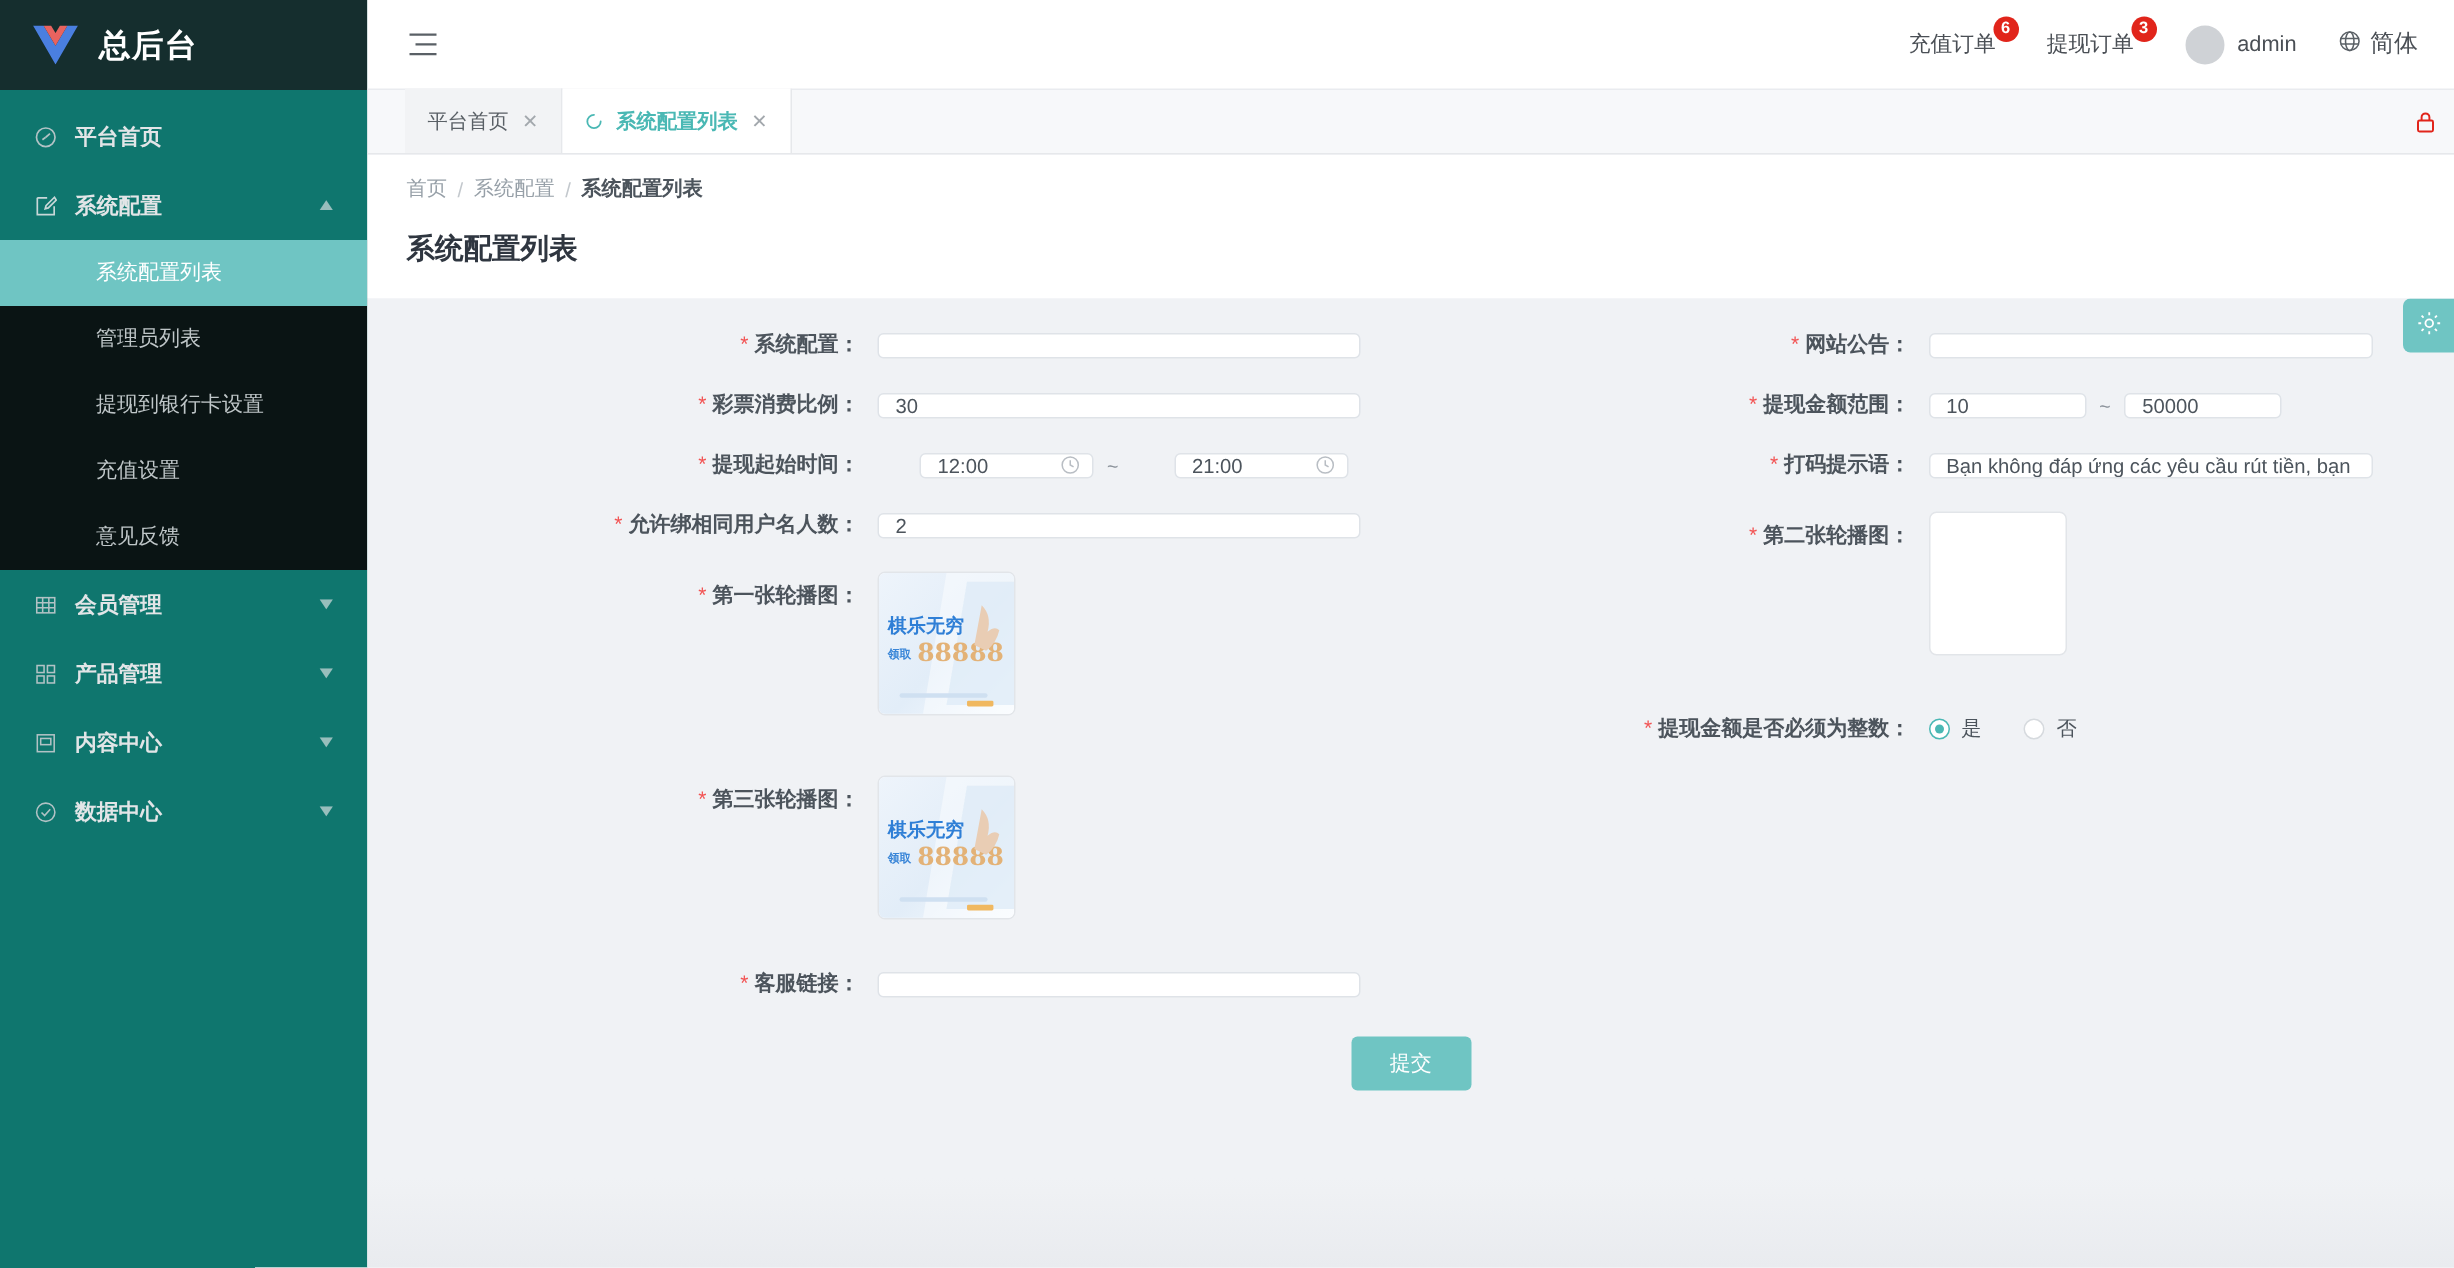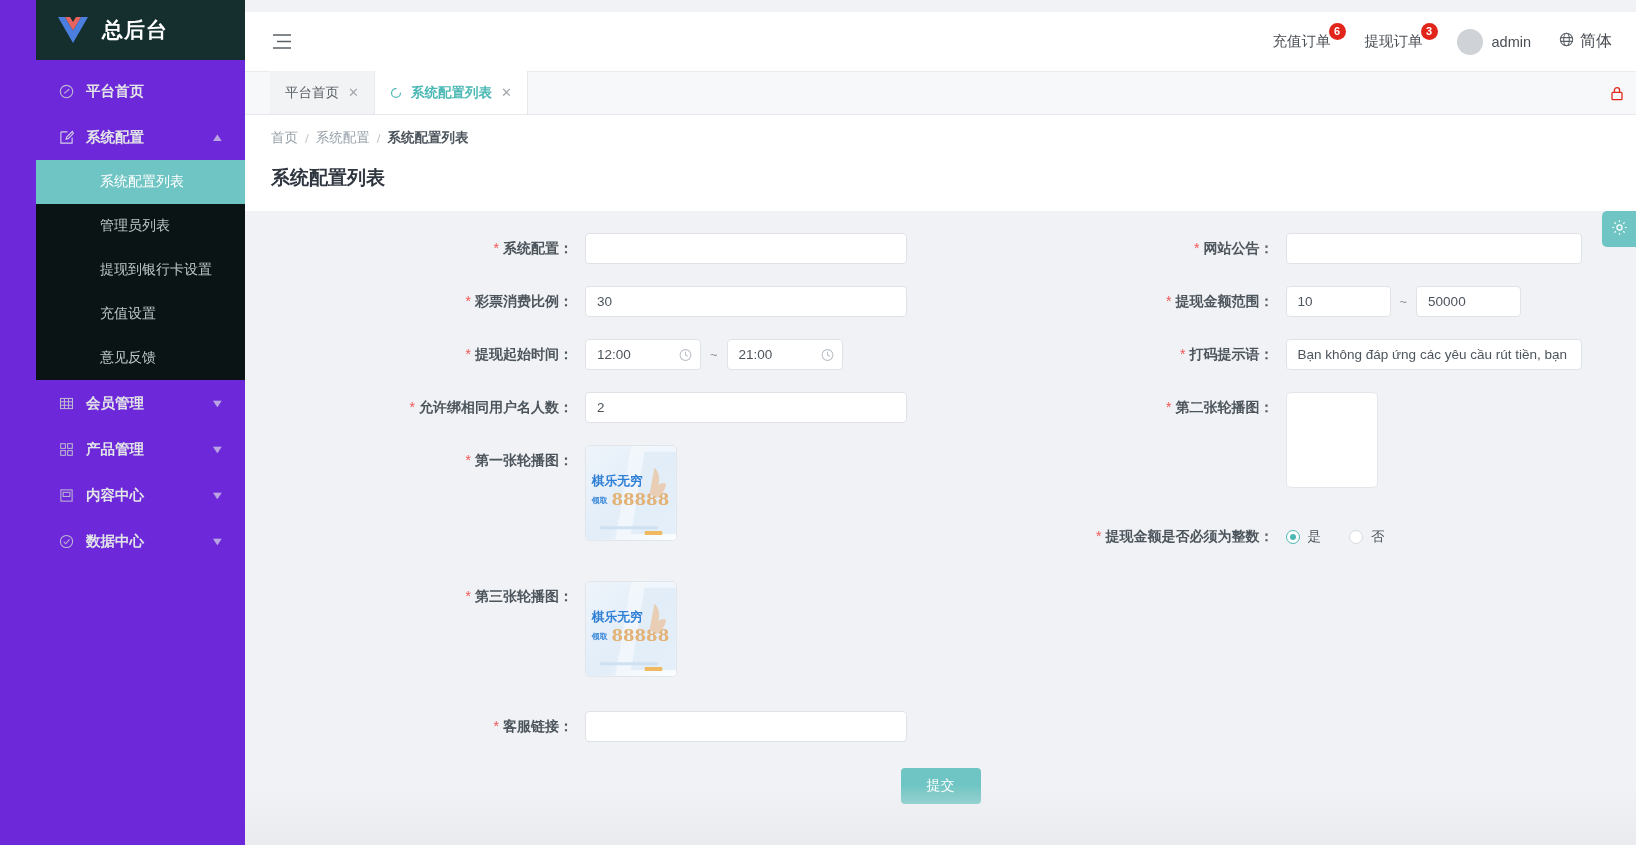--- a/index.html
+++ b/index.html
@@ -10,24 +10,23 @@
     font-family: "Liberation Sans", "DejaVu Sans", sans-serif;
     font-size: 14px;
     background: #f0f2f5;
     color: #303133;
   }
   .app { display: flex; width: 1636px; height: 845px; }
 
   
   .sidebar {
     width: 245px; flex: 0 0 245px;
-    background: #6d28d9;
+    background: #0f766e;
     display: flex; flex-direction: column;
     overflow: hidden;
-    padding-left: 36px;
   }
   .logo-bar {
     height: 60px; flex: 0 0 60px;
     background: #152e2e;
     display: flex; align-items: center;
     padding-left: 22px; gap: 14px;
   }
   .logo-mark { width: 30px; height: 26px; position: relative; flex: 0 0 30px; }
   .logo-mark svg { display:block; }
   .logo-text {
@@ -56,21 +55,20 @@
   .sub-item.active { background: #6fc5c3; color: #ffffff; }
 
   
   .main { flex: 1 1 auto; display: flex; flex-direction: column; min-width: 0;
           background: #f0f2f5; }
 
   .topbar {
     height: 60px; flex: 0 0 60px; background: #ffffff;
     display: flex; align-items: center; padding: 0 24px 0 26px;
     border-bottom: 1px solid #e9ebef;
-    margin-top: 12px;
   }
   .hamburger { width: 22px; height: 20px; cursor: pointer; display:flex;
                align-items:center; justify-content:center; }
   .topbar-right { margin-left: auto; display: flex; align-items: center; gap: 28px; }
   .top-link { position: relative; font-size: 14.5px; color: #4a4f55; cursor: pointer;
               padding-right: 6px; white-space: nowrap; }
   .badge {
     position: absolute; top: -9px; right: -9px;
     min-width: 17px; height: 17px; padding: 0 4px;
     background: #e1251b; color: #fff; border-radius: 9px;
@@ -123,31 +121,31 @@
   .row { display: flex; align-items: center; margin-bottom: 22px; }
   .row .lbl {
     width: 340px; flex: 0 0 340px; text-align: right;
     padding-right: 12px; font-size: 14px; color: #4c545c; font-weight: 700;
     white-space: nowrap;
   }
   .col.right .lbl { width: 345px; flex: 0 0 345px; }
   .req { color: #f25454; margin-right: 4px; font-weight: 400; }
 
   .inp {
-    height: 31px; border: 1px solid #dfe3e8; border-radius: 4px;
+    height: 17px; border: 1px solid #dfe3e8; border-radius: 4px;
     background: #ffffff; padding: 0 11px; font-size: 13.5px; color: #4c545c;
     font-family: "Liberation Sans", "DejaVu Sans", sans-serif;
     outline: none;
   }
   .inp::placeholder { color: #b7bcc2; }
   .inp.wide { width: 322px; }
   .inp.wide-r { width: 296px; }
   .inp.half-r { width: 105px; }
   .tilde { margin: 0 9px; color: #8a9199; font-size: 13px; }
-  .time-wrap { position: relative; display: inline-block; }
+  .time-wrap { position: relative; display: inline-block; margin-left: 28px; }
   .time-wrap .clock {
     position: absolute; right: 9px; top: 50%; transform: translateY(-50%);
     color: #b9bec4; pointer-events: none; display: flex;
   }
   .inp.time { width: 116px; padding-right: 26px; }
 
   .thumb {
     width: 92px; height: 96px; background: #ffffff;
     border: 1px solid #e2e5e9; border-radius: 5px;
     overflow: hidden; cursor: pointer; position: relative;

